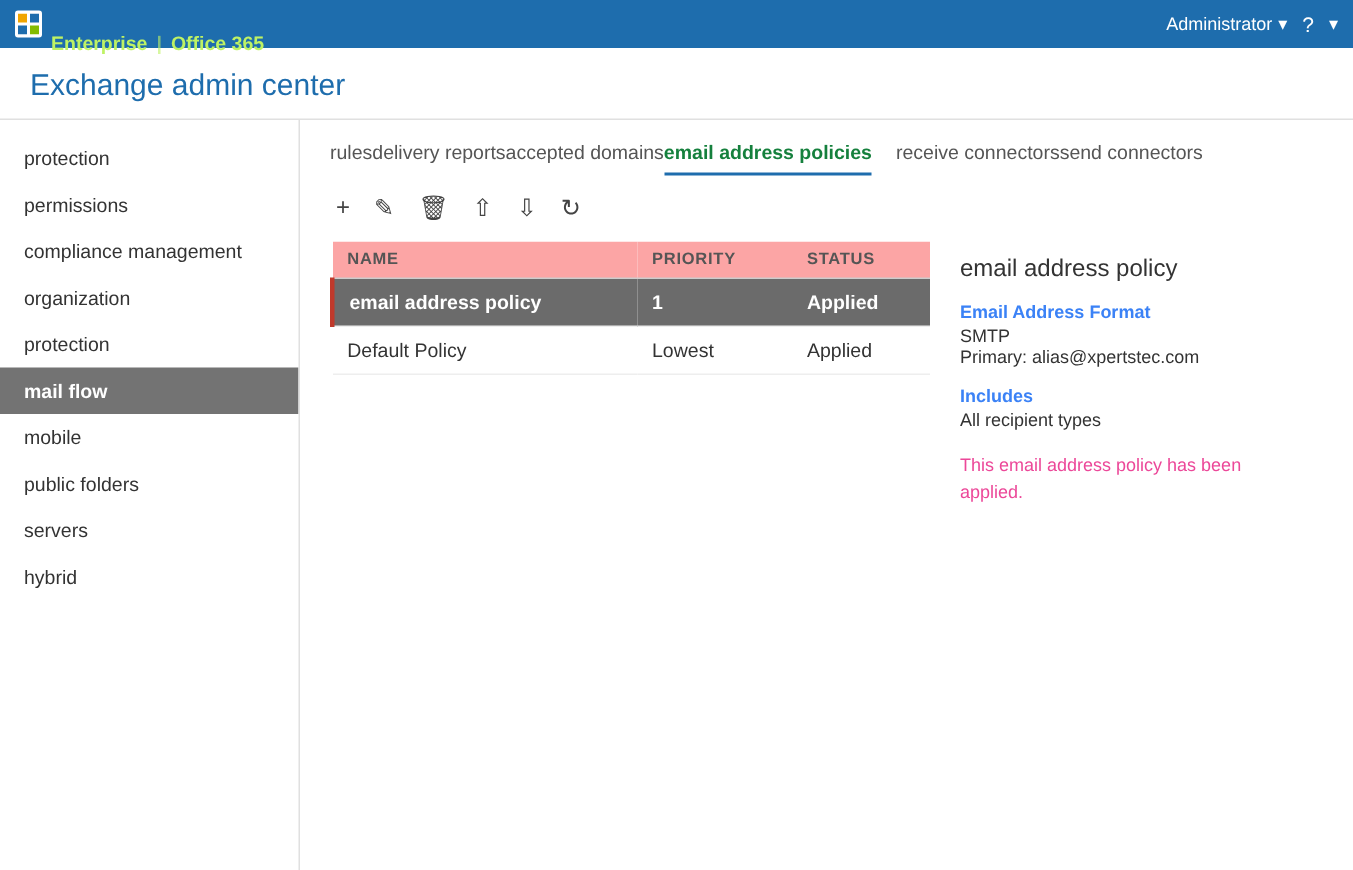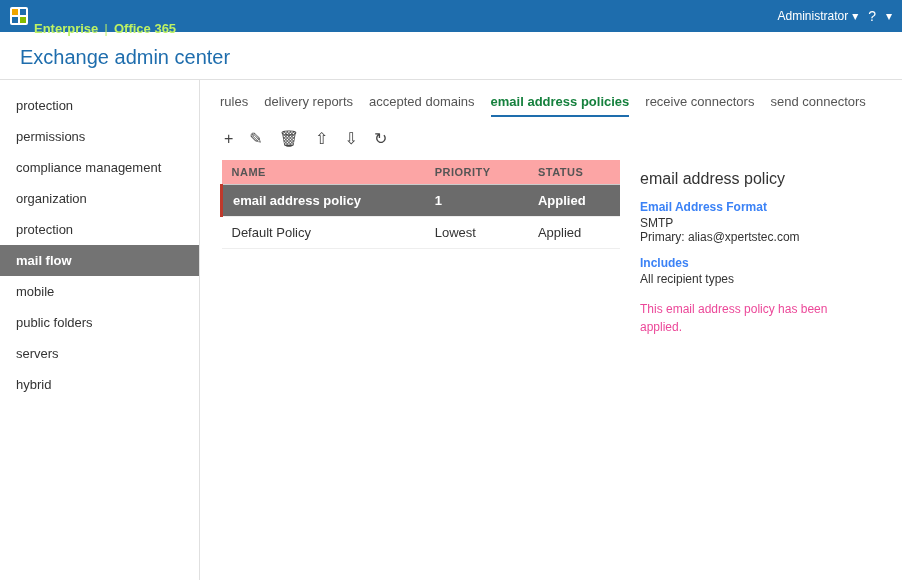--- a/index.html
+++ b/index.html
@@ -77,21 +77,21 @@
       font-size: 13px;
       padding-bottom: 6px;
       text-decoration: none;
     }
     .sub-nav-item.active {
       color: #15803d;
       font-weight: 700;
       border-bottom: 2px solid #1e6dad;
     }
     .sub-nav-item.inactive { color: #555; font-weight: 400; }
-    .sub-nav-row { display: flex; gap: 16px; }
+    .sub-nav-row { display: flex; gap: 0; }
 
     
     .toolbar {
       padding: 10px 20px;
       display: flex;
       align-items: center;
       gap: 8px;
     }
     .toolbar-btn {
       background: none;

